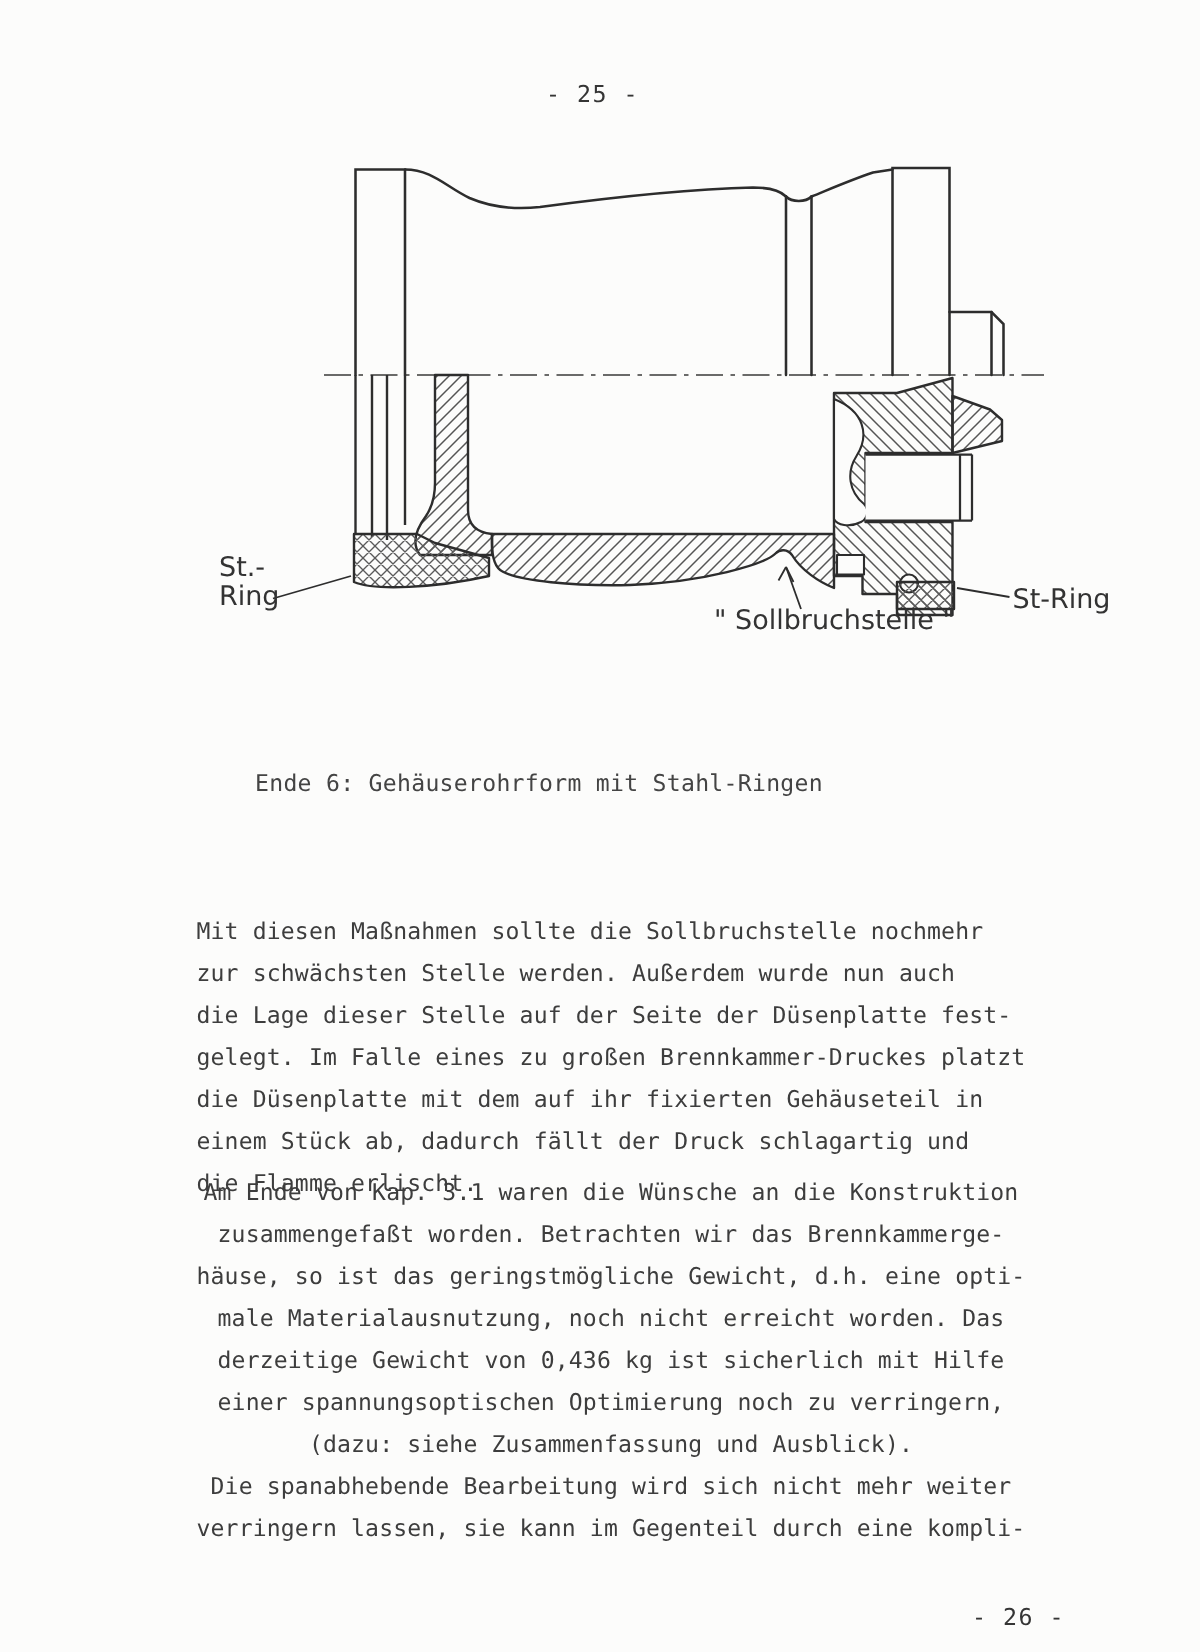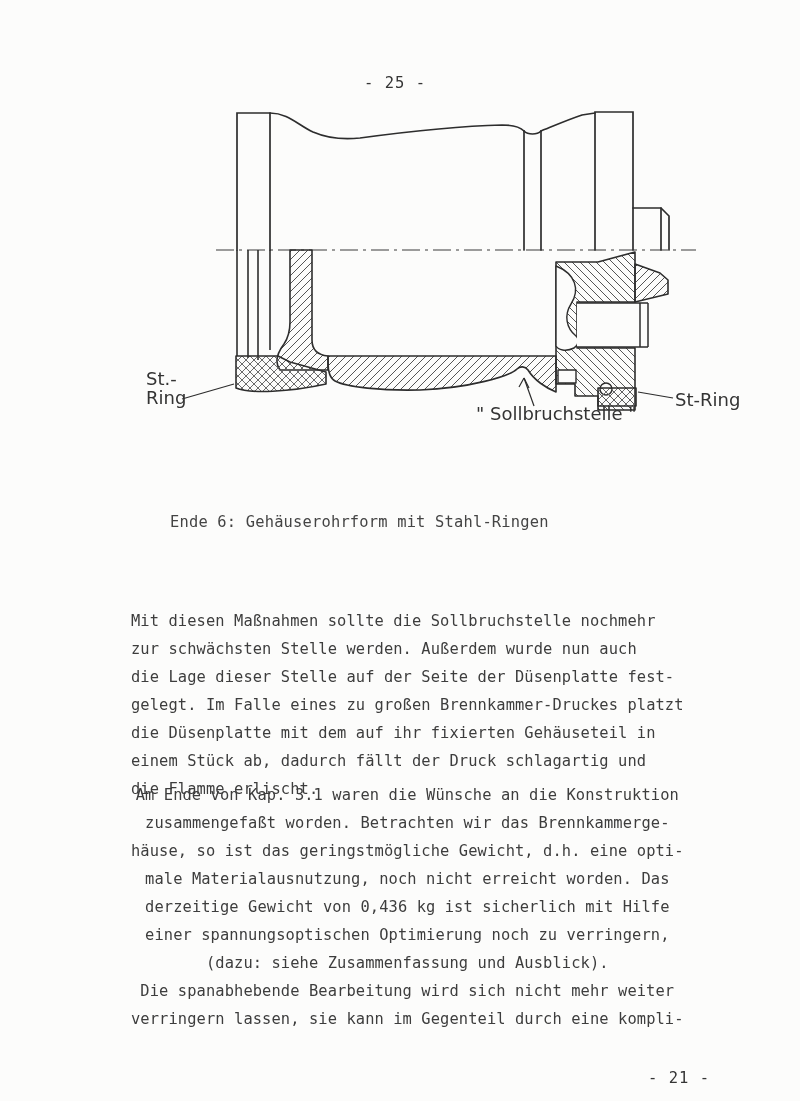--- a/index.html
+++ b/index.html
@@ -18,21 +18,21 @@
   }
   .caption{font-size:15.4px;color:#444;letter-spacing:0.2px;white-space:pre;}
   .fig-label{
     font-family:"DejaVu Sans","Liberation Sans",sans-serif;
     font-size:18px;color:#333;line-height:19px;white-space:pre;
   }
 </style>
 </head>
 <body>
 
-<div class="abs pageno" style="left:364px;top:54px;margin-top:20px;">- 25 -</div>
+<div class="abs pageno" style="left:364px;top:54px;">- 25 -</div>
 
 <svg class="abs" style="left:130px;top:100px;" width="620" height="340" viewBox="0 0 620 340">
   <defs>
     <pattern id="hA" width="8" height="8" patternUnits="userSpaceOnUse">
       <path d="M0,8 L8,0 M-2,2 L2,-2 M6,10 L10,6" stroke="#555" stroke-width="1"></path>
     </pattern>
     <pattern id="hB" width="8" height="8" patternUnits="userSpaceOnUse">
       <path d="M0,0 L8,8 M-2,6 L2,10 M6,-2 L10,2" stroke="#555" stroke-width="1"></path>
     </pattern>
     <pattern id="hX" width="8" height="8" patternUnits="userSpaceOnUse">
@@ -119,13 +119,13 @@
 <div class="abs para" style="left:131px;top:781px;text-align:center;">Am Ende von Kap. 3.1 waren die Wünsche an die Konstruktion
 zusammengefaßt worden. Betrachten wir das Brennkammerge-
 häuse, so ist das geringstmögliche Gewicht, d.h. eine opti-
 male Materialausnutzung, noch nicht erreicht worden. Das
 derzeitige Gewicht von 0,436 kg ist sicherlich mit Hilfe
 einer spannungsoptischen Optimierung noch zu verringern,
 (dazu: siehe Zusammenfassung und Ausblick).
 Die spanabhebende Bearbeitung wird sich nicht mehr weiter
 verringern lassen, sie kann im Gegenteil durch eine kompli-</div>
 
-<div class="abs pageno" style="left:648px;top:1069px;">- 21 -</div>
+<div class="abs pageno" style="left:648px;top:1069px;">- 26 -</div>
 
 </body></html>

